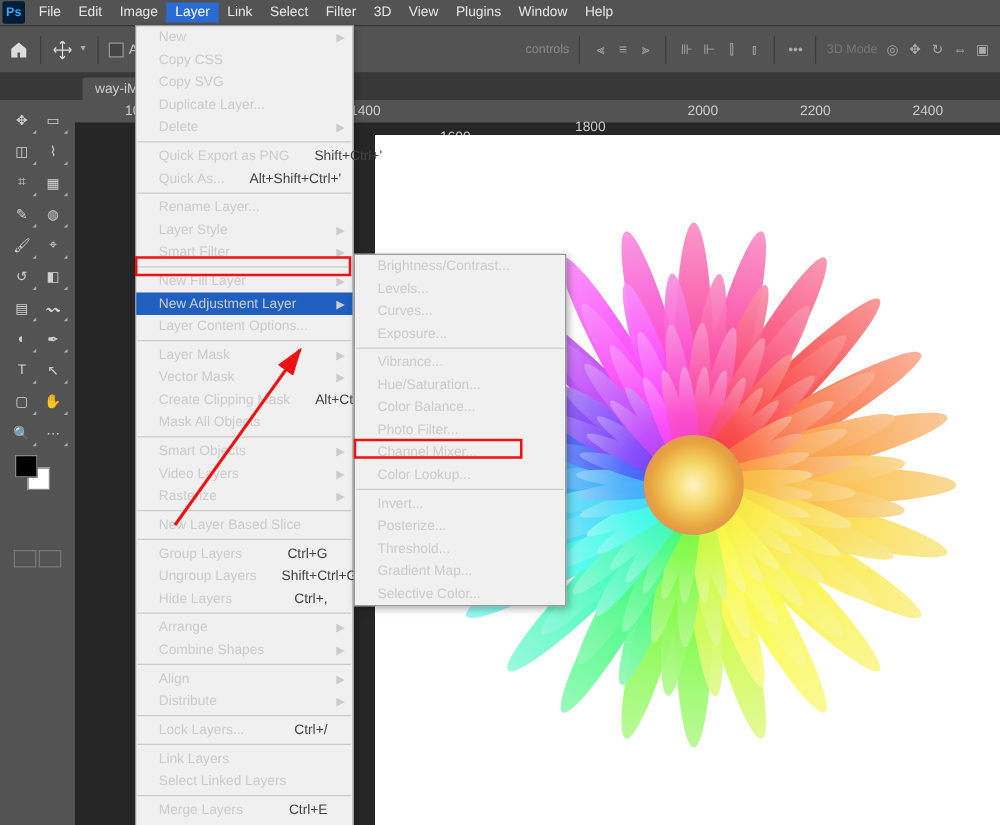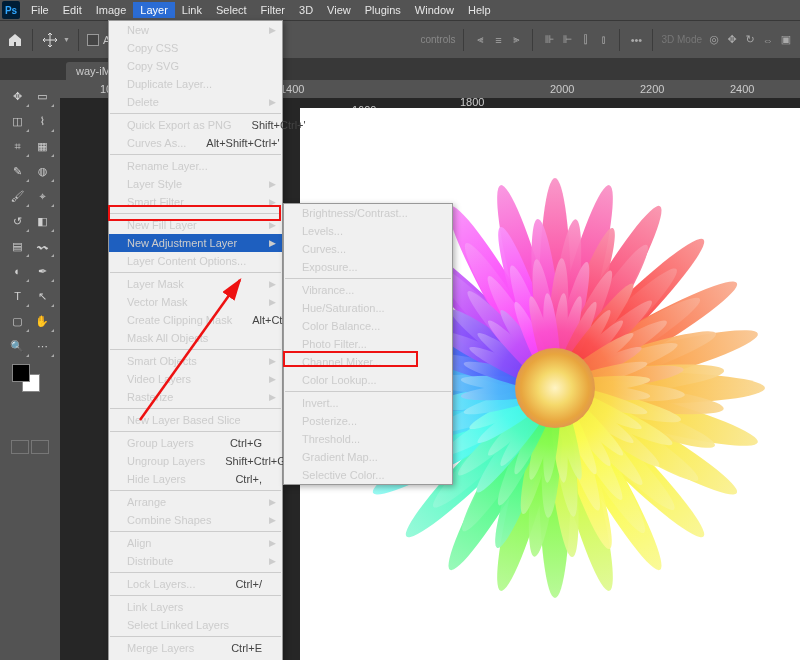--- a/index.html
+++ b/index.html
@@ -335,21 +335,21 @@
     <div class="item">
       <span>Delete</span>
       <span class="arrow">▶</span>
     </div>
     <hr>
     <div class="item">
       <span>Quick Export as PNG</span>
       <span class="sc">Shift+Ctrl+'</span>
     </div>
     <div class="item">
-      <span>Curves As...</span>
+      <span>Quick As...</span>
       <span class="sc">Alt+Shift+Ctrl+'</span>
     </div>
     <hr>
     <div class="item disabled">
       <span>Rename Layer...</span>
     </div>
     <div class="item disabled">
       <span>Layer Style</span>
       <span class="arrow">▶</span>
     </div>

